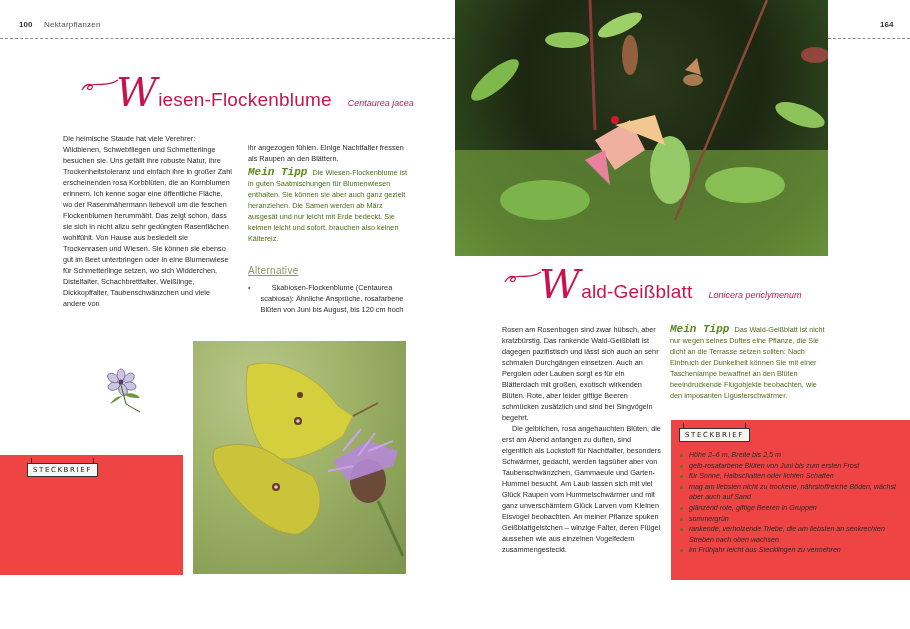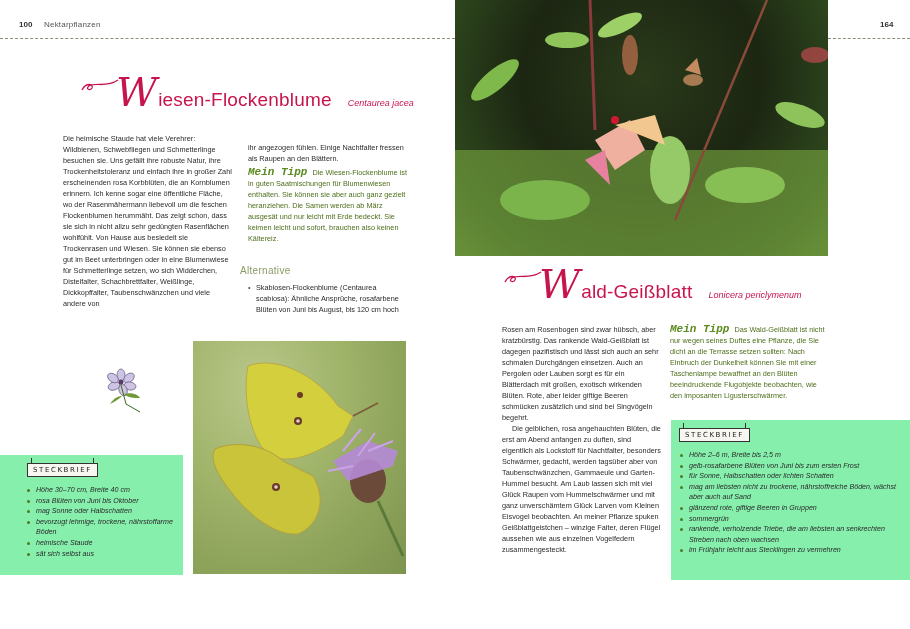--- a/index.html
+++ b/index.html
@@ -39,25 +39,25 @@
     .indent { text-indent: 10px; }
 
     .tip { position: absolute; font-size: 7.3px; line-height: 11px; color: #4e6e1b; }
     .tip-label {
       font-family: Liberation Mono, monospace; font-style: italic; font-weight: bold;
       color: #5c8a1e; font-size: 11px; margin-right: 5px;
     }
 
     .alt-head { position: absolute; font-size: 10px; color: #8a9a62; letter-spacing: 0.3px; }
     .alt-list { position: absolute; font-size: 7.3px; line-height: 11px; color: #2b2b2b; margin: 0; padding: 0; list-style: none; }
-    .alt-list li { position: relative; padding-left: 8px; }
+    .alt-list li { position: relative; padding-left: 8px; text-align: center; }
     .alt-list li::before { content: "•"; position: absolute; left: 0; color: #555; }
 
     .steckbrief {
-      position: absolute; background: #86efac;
+      position: absolute; background: #ef4444;
     }
     .sb-tag {
       position: absolute; border: 1.2px solid #333; background: #f7f6f0;
       font-size: 7px; letter-spacing: 1.6px; padding: 2px 5px; color: #222;
       font-family: "DejaVu Sans", sans-serif;
     }
     .sb-tag::before, .sb-tag::after {
       content: ""; position: absolute; top: -6px; width: 1px; height: 6px; background: #333;
     }
     .sb-tag::before { left: 3px; }
@@ -91,21 +91,21 @@
   </div>
 
   <div class="body-text" style="left:248px; top:142px; width:165px;">
     <p>ihr angezogen fühlen. Einige Nachtfalter fressen als Raupen an den Blättern.</p>
   </div>
 
   <div class="tip" style="left:248px; top:167px; width:165px;">
     <span class="tip-label">Mein Tipp</span><span>Die Wiesen-Flockenblume ist in guten Saatmischungen für Blumenwiesen enthalten. Sie können sie aber auch ganz gezielt heranziehen. Die Samen werden ab März ausgesät und nur leicht mit Erde bedeckt. Sie keimen leicht und sofort, brauchen also keinen Kältereiz.</span>
   </div>
 
-  <div class="alt-head" style="left:240px; top:265px;">Alternative</div>
+  <div class="alt-head" style="left:248px; top:265px;text-decoration:underline;">Alternative</div>
   <ul class="alt-list" style="left:248px; top:282px; width:160px;">
     <li>Skabiosen-Flockenblume (Centaurea scabiosa): Ähnliche Ansprüche, rosafarbene Blüten von Juni bis August, bis 120 cm hoch</li>
   </ul>
 
   <svg class="sketch" style="left:104px; top:368px;" width="42" height="48" viewBox="0 0 42 48">
     <g stroke="#6a6a8a" stroke-width="0.8" fill="#cfc3e4">
       <ellipse cx="17" cy="7" rx="4" ry="6"></ellipse>
       <ellipse cx="25" cy="10" rx="4" ry="6" transform="rotate(50 25 10)"></ellipse>
       <ellipse cx="26" cy="18" rx="4" ry="6" transform="rotate(100 26 18)"></ellipse>
       <ellipse cx="19" cy="22" rx="4" ry="6" transform="rotate(160 19 22)"></ellipse>
@@ -113,28 +113,20 @@
       <ellipse cx="9" cy="10" rx="4" ry="6" transform="rotate(-55 9 10)"></ellipse>
     </g>
     <circle cx="17" cy="14" r="2.5" fill="#5a3a6a"></circle>
     <path d="M17 17 L22 36 L36 44" stroke="#3e6a1a" stroke-width="1" fill="none"></path>
     <path d="M20 26 C 26 24, 34 26, 36 30 C 30 30, 24 30, 20 26 Z" fill="#6f9a3a"></path>
     <path d="M18 28 C 14 32, 10 34, 6 36 C 10 30, 14 28, 18 28 Z" fill="#6f9a3a"></path>
   </svg>
 
   <div class="steckbrief" style="left:0; top:455px; width:183px; height:120px;">
     <div class="sb-tag" style="left:27px; top:8px;">STECKBRIEF</div>
-    <ul class="sb-list" style="left:26px; top:30px; width:150px;">
-      <li>Höhe 30–70 cm, Breite 40 cm</li>
-      <li>rosa Blüten von Juni bis Oktober</li>
-      <li>mag Sonne oder Halbschatten</li>
-      <li>bevorzugt lehmige, trockene, nährstoffarme Böden</li>
-      <li>heimische Staude</li>
-      <li>sät sich selbst aus</li>
-    </ul>
   </div>
 
   <div class="photo" style="left:193px; top:341px; width:213px; height:233px; background: radial-gradient(ellipse at 30% 20%, #b9c78a 0%, #a0b46a 40%, #8ea35a 70%, #7d9450 100%);" title="Zwei Gelbe Heufalter auf einer Flockenblumenblüte">
     <svg width="213" height="233" viewBox="0 0 213 233">
       <path d="M55 25 C 80 15, 120 30, 145 65 L 160 75 L 150 95 C 120 115, 85 130, 68 105 C 55 85, 50 50, 55 25 Z" fill="#d4cf3c" stroke="#b8a84a" stroke-width="1"></path>
       <path d="M22 108 C 40 100, 70 102, 90 120 L 120 135 C 135 160, 125 185, 105 193 C 80 195, 50 170, 30 140 C 20 125, 18 115, 22 108 Z" fill="#c9c43a" stroke="#b0a040" stroke-width="1"></path>
       <circle cx="105" cy="80" r="4" fill="#6a3a2a"></circle>
         <circle cx="105" cy="80" r="1.8" fill="#e8d0c8"></circle>
       <circle cx="83" cy="146" r="4" fill="#6a3a2a"></circle>
         <circle cx="83" cy="146" r="1.8" fill="#e8d0c8"></circle>

